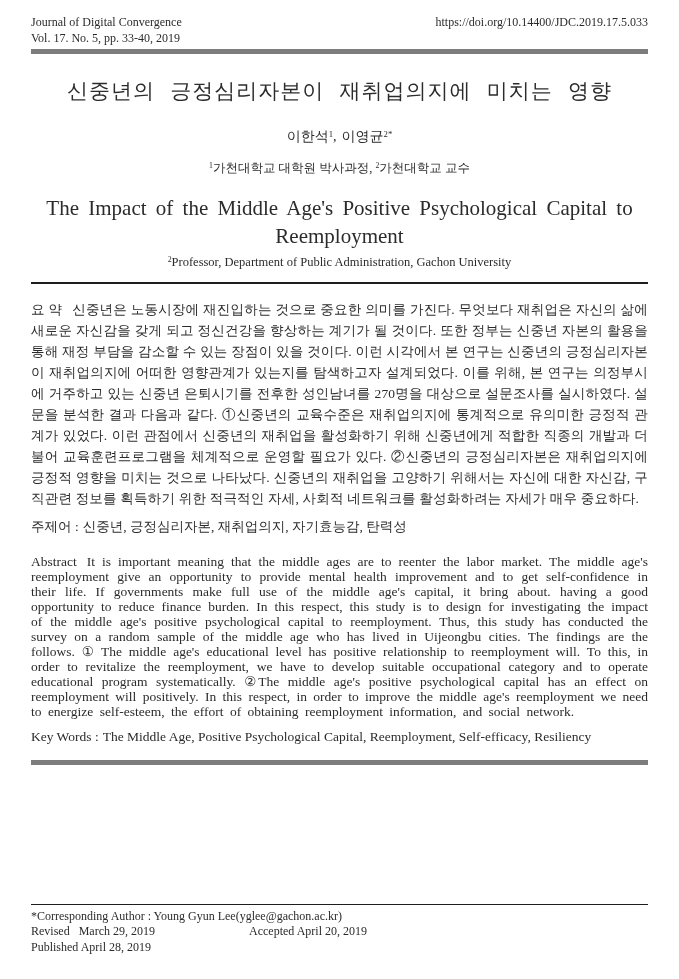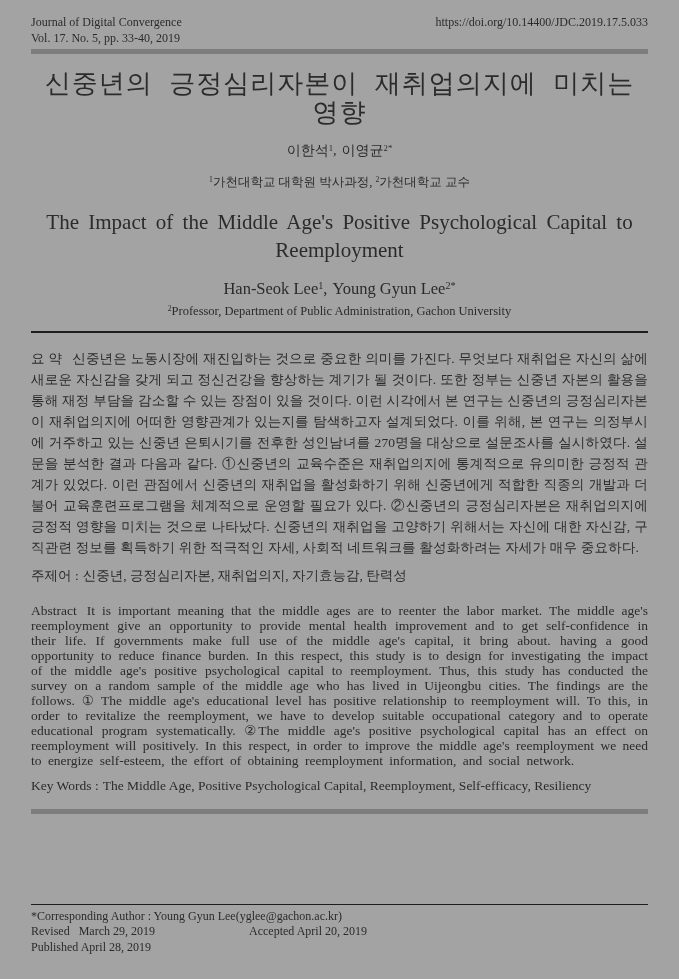--- a/index.html
+++ b/index.html
@@ -1,35 +1,35 @@
 <!DOCTYPE html>
 <html><head>
 <meta charset="utf-8">
 <style>
   html,body{margin:0;padding:0;background:#e9e9e9;}
   .page{
     position:relative;
     width:679px;height:979px;
     margin:0 auto;
-    background:#a3a3a3;
+    background:#ffffff;
     box-sizing:border-box;
     padding:14px 31px 24px 31px;
     display:flex;flex-direction:column;
     font-family:"Liberation Serif","DejaVu Serif",serif;
     color:#2b2b2b;
     overflow:hidden;
   }
   
   .hdr{display:flex;justify-content:space-between;font-size:12px;line-height:16px;}
   .hdr-right{text-align:right;}
   .rule-gray{height:5px;background:#7d7d7d;margin-top:3px;}
   
   .title-kr{
     margin:15px 0 0 0;text-align:center;
-    font-size:26px;font-weight:500;letter-spacing:1px;word-spacing:9px;line-height:29px;
+    font-size:21px;font-weight:500;letter-spacing:1px;word-spacing:9px;line-height:44px;
   }
   .authors-line{text-align:center;}
   .authors-kr{margin-top:15px;font-size:14px;}
   .affil-kr{margin-top:14px;text-align:center;font-size:12.5px;line-height:17px;}
   .title-en{
     margin:17px 0 0 0;text-align:center;
     font-size:21px;font-weight:500;word-spacing:4px;line-height:28px;
   }
   .authors-en{margin-top:15px;font-size:16.5px;}
   .affil-en{margin-top:4px;text-align:center;font-size:12.5px;line-height:17px;}
@@ -76,23 +76,20 @@
   <div class="authors-line authors-kr">
     <span>이한석</span><sup>1</sup><span class="sep">,</span><span>이영균</span><sup>2*</sup>
   </div>
 
   <div class="affil-kr">
     <sup>1</sup><span>가천대학교 대학원 박사과정, </span><sup>2</sup><span>가천대학교 교수</span>
   </div>
 
   <h2 class="title-en">The Impact of the Middle Age's Positive Psychological Capital to Reemployment</h2>
 
-  <div class="authors-line authors-en">
-    <span>Han-Seok Lee</span><sup>1</sup><span class="sep">,</span><span>Young Gyun Lee</span><sup>2*</sup>
-  </div>
 
   <div class="affil-en">
     <div><sup>2</sup><span>Professor, Department of Public Administration, Gachon University</span></div>
   </div>
 
   <div class="rule-black"></div>
 
   <p class="abs abs-kr">
     <span class="abs-label">요 약</span><span>신중년은 노동시장에 재진입하는 것으로 중요한 의미를 가진다. 무엇보다 재취업은 자신의 삶에 새로운 자신감을 갖게 되고 정신건강을 향상하는 계기가 될 것이다. 또한 정부는 신중년 자본의 활용을 통해 재정 부담을 감소할 수 있는 장점이 있을 것이다. 이런 시각에서 본 연구는 신중년의 긍정심리자본이 재취업의지에 어떠한 영향관계가 있는지를 탐색하고자 설계되었다. 이를 위해, 본 연구는 의정부시에 거주하고 있는 신중년 은퇴시기를 전후한 성인남녀를 270명을 대상으로 설문조사를 실시하였다. 설문을 분석한 결과 다음과 같다. ①신중년의 교육수준은 재취업의지에 통계적으로 유의미한 긍정적 관계가 있었다. 이런 관점에서 신중년의 재취업을 활성화하기 위해 신중년에게 적합한 직종의 개발과 더불어 교육훈련프로그램을 체계적으로 운영할 필요가 있다. ②신중년의 긍정심리자본은 재취업의지에 긍정적 영향을 미치는 것으로 나타났다. 신중년의 재취업을 고양하기 위해서는 자신에 대한 자신감, 구직관련 정보를 획득하기 위한 적극적인 자세, 사회적 네트워크를 활성화하려는 자세가 매우 중요하다.</span>
   </p>

